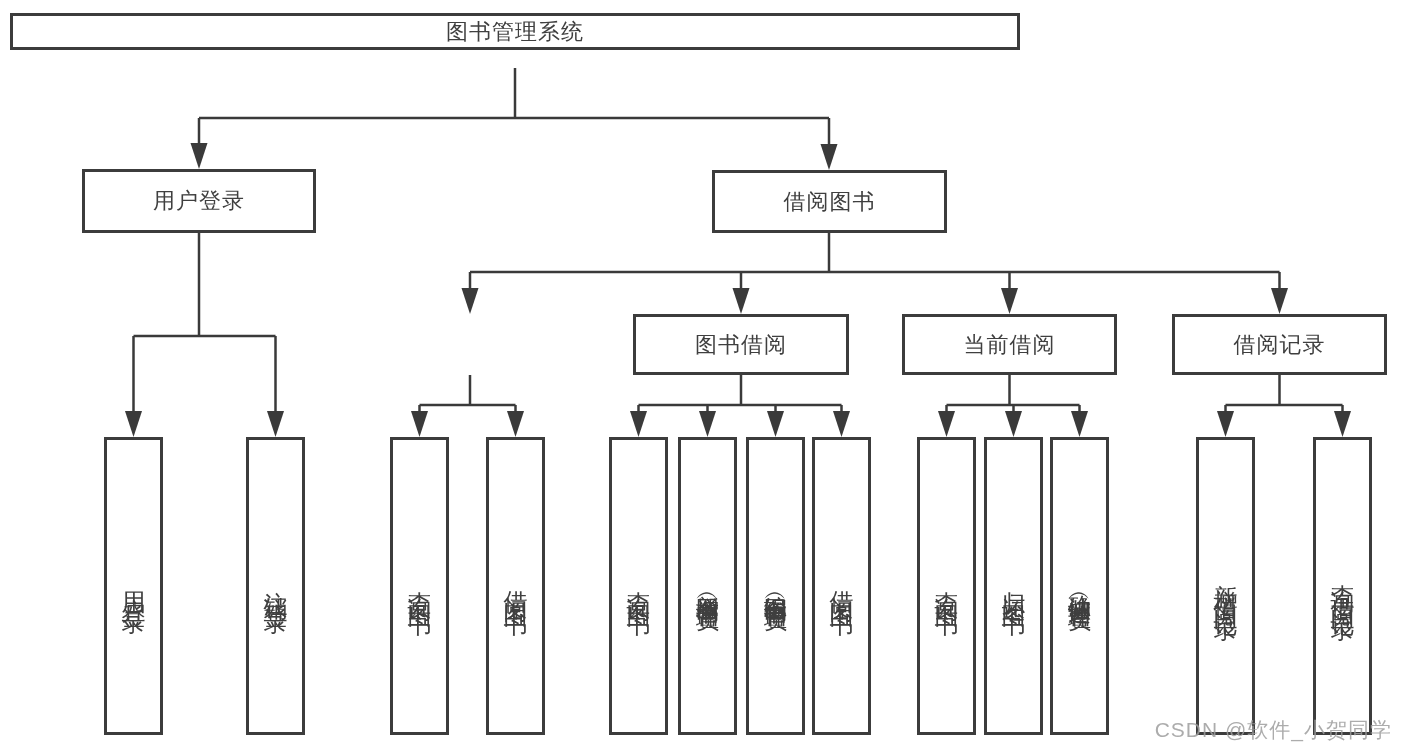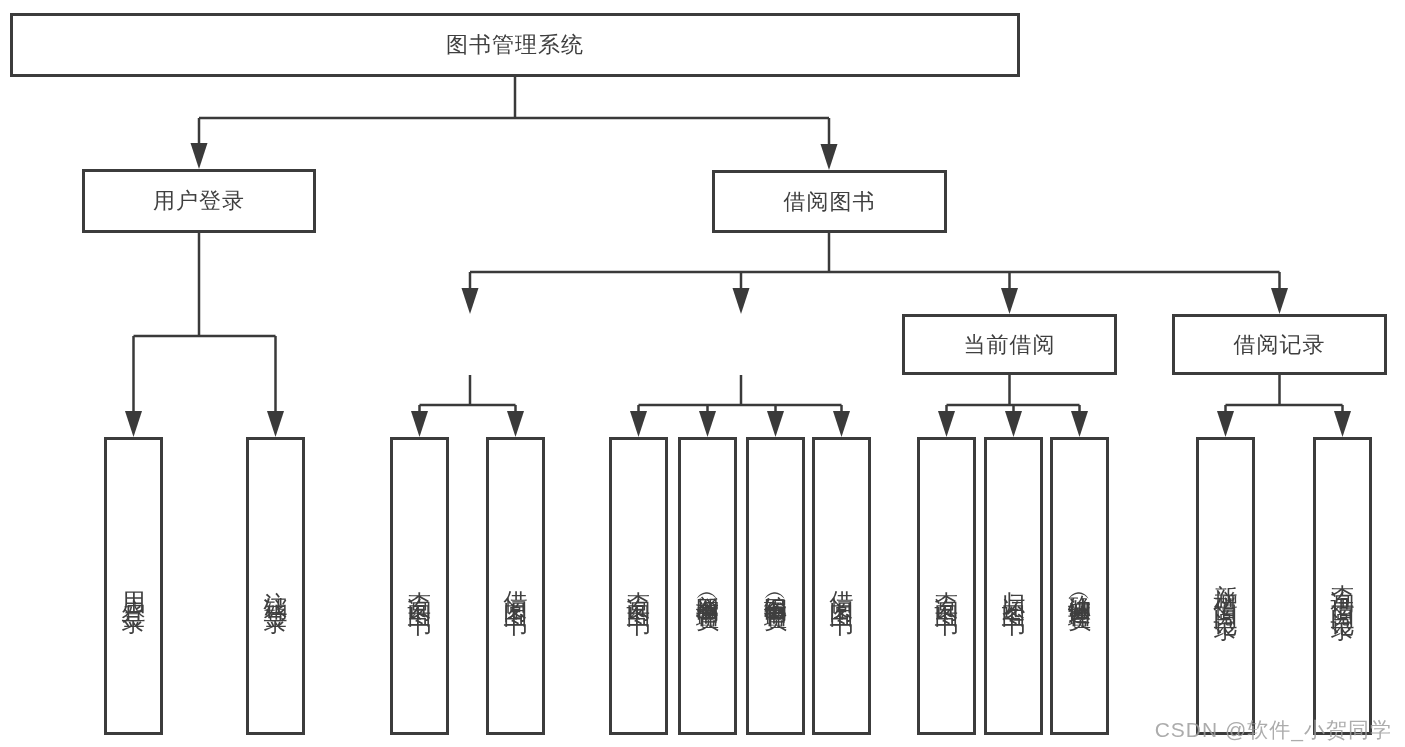--- a/index.html
+++ b/index.html
@@ -81,31 +81,34 @@
       <polygon points="1071,411 1088,411 1079.5,437"></polygon>
 
     <path d="M1279.5,375 V405"></path>
     <path d="M1225.5,405 H1342.5"></path>
     <path d="M1225.5,405 V417"></path>
       <polygon points="1217,411 1234,411 1225.5,437"></polygon>
     <path d="M1342.5,405 V417"></path>
       <polygon points="1334,411 1351,411 1342.5,437"></polygon>
   </svg>
 
-  <div class="node hbox" style="left:10px;top:13px;width:1010px;height:64px;">
+  <div class="node hbox" style="left:10px;top:13px;width:1010px;height:37px;">
     <span class="label">图书管理系统</span>
   </div>
 
   <div class="node hbox" style="left:82px;top:169px;width:234px;height:64px;">
     <span class="label">用户登录</span>
   </div>
   <div class="node hbox" style="left:712px;top:170px;width:235px;height:63px;">
     <span class="label">借阅图书</span>
   </div>
 
+  <div class="node hbox" style="left:633px;top:314px;width:216px;height:61px;">
+    <span class="label">图书借阅</span>
+  </div>
   <div class="node hbox" style="left:902px;top:314px;width:215px;height:61px;">
     <span class="label">当前借阅</span>
   </div>
   <div class="node hbox" style="left:1172px;top:314px;width:215px;height:61px;">
     <span class="label">借阅记录</span>
   </div>
 
   <div class="node vbox" style="left:104px;top:437px;width:59px;height:298px;">
     <span class="label">用户登录</span>
   </div>

